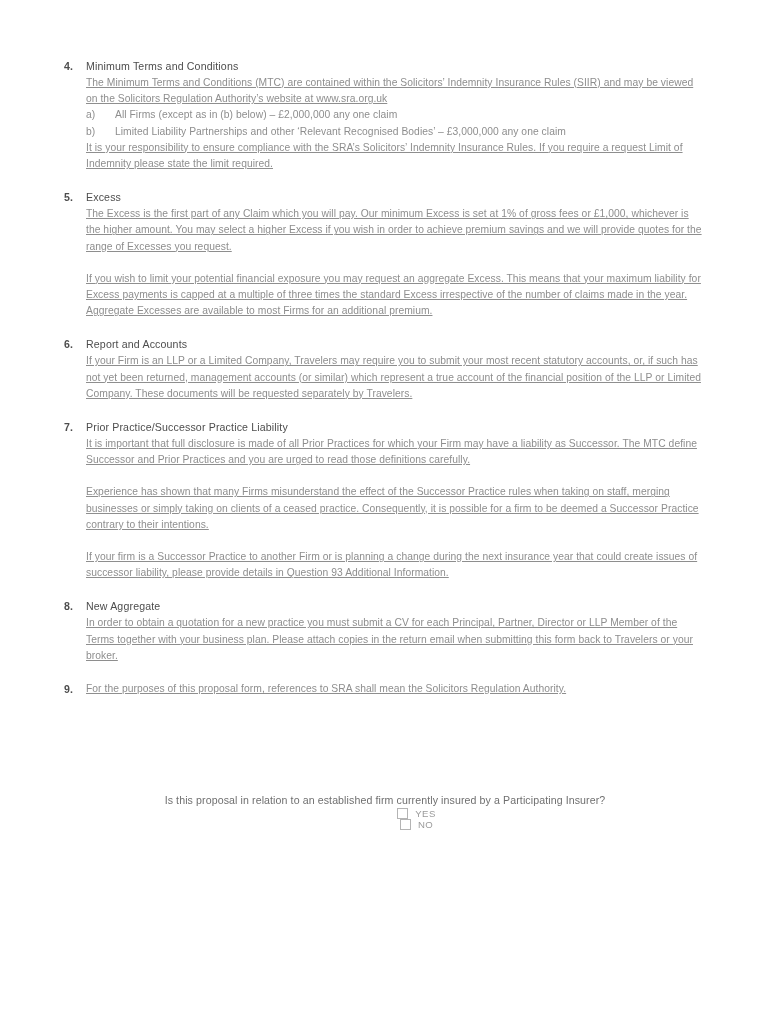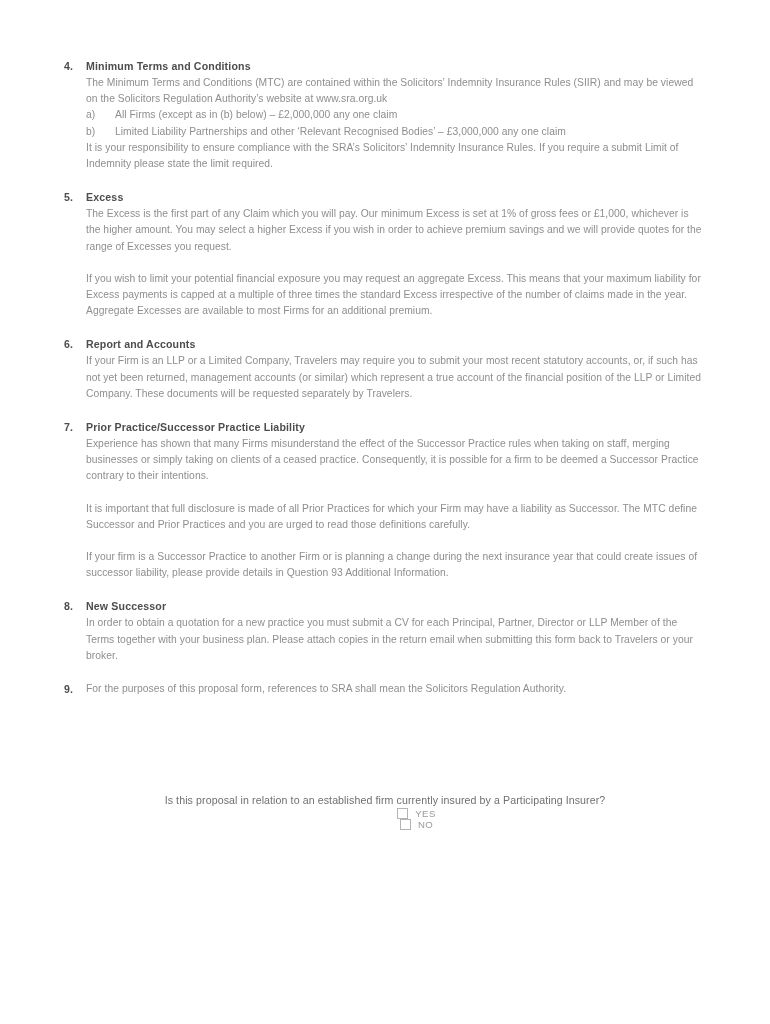--- a/index.html
+++ b/index.html
@@ -39,35 +39,36 @@
     width: 18px;
     text-align: left;
     font-size: 10.6px;
     font-weight: bold;
     color: #4d4d4d;
     line-height: 16px;
     letter-spacing: 0.1px;
   }
   .section-title {
     font-size: 10.6px;
-    font-weight: bold;
+    font-weight: normal;
     color: #4d4d4d;
     line-height: 16px;
     letter-spacing: 0.15px;
     margin: 0 0 1px 0;
   }
 
   
   .para {
     font-size: 10.3px;
     color: #8e8e8e;
     line-height: 16.2px;
     letter-spacing: 0.05px;
     margin: 0;
     text-align: left;
+    text-decoration: underline;
   }
   .para + .para {
     margin-top: 16px;
   }
 
   
   .sublist {
     list-style: none;
     margin: 0;
     padding: 0;
@@ -137,43 +138,43 @@
 
   <div class="doc-body" id="doc-body">
       <div class="section">
         <div class="section-num">4.</div>
         <div class="section-title">Minimum Terms and Conditions</div>
         <p class="para">The Minimum Terms and Conditions (MTC) are contained within the Solicitors’ Indemnity Insurance Rules (SIIR) and may be viewed on the Solicitors Regulation Authority’s website at www.sra.org.uk</p>
         <ul class="sublist">
           <li class="sublist-item"><span class="sublist-marker">a)</span><span>All Firms (except as in (b) below) – £2,000,000 any one claim</span></li>
           <li class="sublist-item"><span class="sublist-marker">b)</span><span>Limited Liability Partnerships and other ‘Relevant Recognised Bodies’ – £3,000,000 any one claim</span></li>
         </ul>
-        <p class="para">It is your responsibility to ensure compliance with the SRA’s Solicitors’ Indemnity Insurance Rules. If you require a submit Limit of Indemnity please state the limit required.</p>
+        <p class="para">It is your responsibility to ensure compliance with the SRA’s Solicitors’ Indemnity Insurance Rules. If you require a request Limit of Indemnity please state the limit required.</p>
       </div>
       <div class="section">
         <div class="section-num">5.</div>
         <div class="section-title">Excess</div>
         <p class="para">The Excess is the first part of any Claim which you will pay. Our minimum Excess is set at 1% of gross fees or £1,000, whichever is the higher amount. You may select a higher Excess if you wish in order to achieve premium savings and we will provide quotes for the range of Excesses you request.</p>
         <p class="para">If you wish to limit your potential financial exposure you may request an aggregate Excess. This means that your maximum liability for Excess payments is capped at a multiple of three times the standard Excess irrespective of the number of claims made in the year. Aggregate Excesses are available to most Firms for an additional premium.</p>
       </div>
       <div class="section">
         <div class="section-num">6.</div>
         <div class="section-title">Report and Accounts</div>
         <p class="para">If your Firm is an LLP or a Limited Company, Travelers may require you to submit your most recent statutory accounts, or, if such has not yet been returned, management accounts (or similar) which represent a true account of the financial position of the LLP or Limited Company. These documents will be requested separately by Travelers.</p>
       </div>
       <div class="section">
         <div class="section-num">7.</div>
         <div class="section-title">Prior Practice/Successor Practice Liability</div>
+        <p class="para">It is important that full disclosure is made of all Prior Practices for which your Firm may have a liability as Successor. The MTC define Successor and Prior Practices and you are urged to read those definitions carefully.</p>
         <p class="para">Experience has shown that many Firms misunderstand the effect of the Successor Practice rules when taking on staff, merging businesses or simply taking on clients of a ceased practice. Consequently, it is possible for a firm to be deemed a Successor Practice contrary to their intentions.</p>
-        <p class="para">It is important that full disclosure is made of all Prior Practices for which your Firm may have a liability as Successor. The MTC define Successor and Prior Practices and you are urged to read those definitions carefully.</p>
         <p class="para">If your firm is a Successor Practice to another Firm or is planning a change during the next insurance year that could create issues of successor liability, please provide details in Question 93 Additional Information.</p>
       </div>
       <div class="section">
         <div class="section-num">8.</div>
-        <div class="section-title">New Successor</div>
+        <div class="section-title">New Aggregate</div>
         <p class="para">In order to obtain a quotation for a new practice you must submit a CV for each Principal, Partner, Director or LLP Member of the Terms together with your business plan. Please attach copies in the return email when submitting this form back to Travelers or your broker.</p>
       </div>
       <div class="section">
         <div class="section-num">9.</div>
         <p class="para">For the purposes of this proposal form, references to SRA shall mean the Solicitors Regulation Authority.</p>
       </div>
     </div>
 
   <div class="question-row">
     <span class="question-text">Is this proposal in relation to an established firm currently insured by a Participating Insurer?</span>

